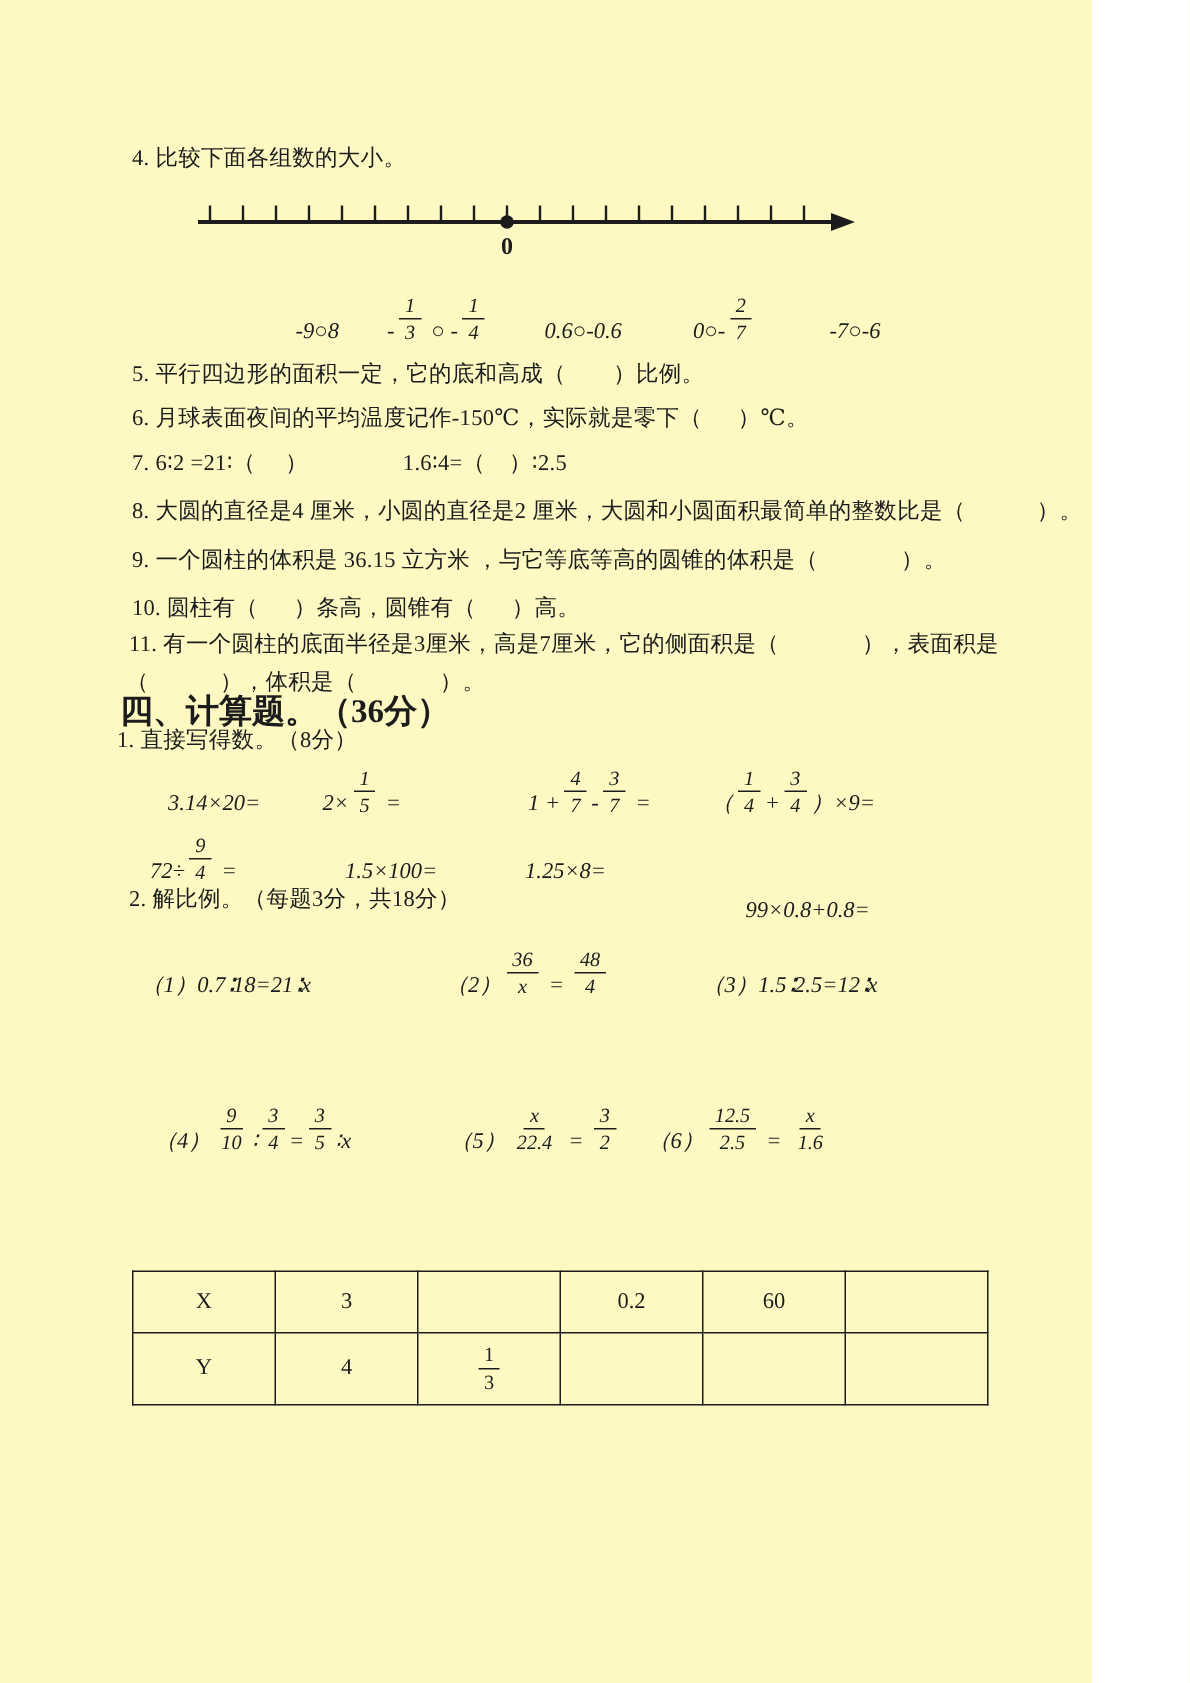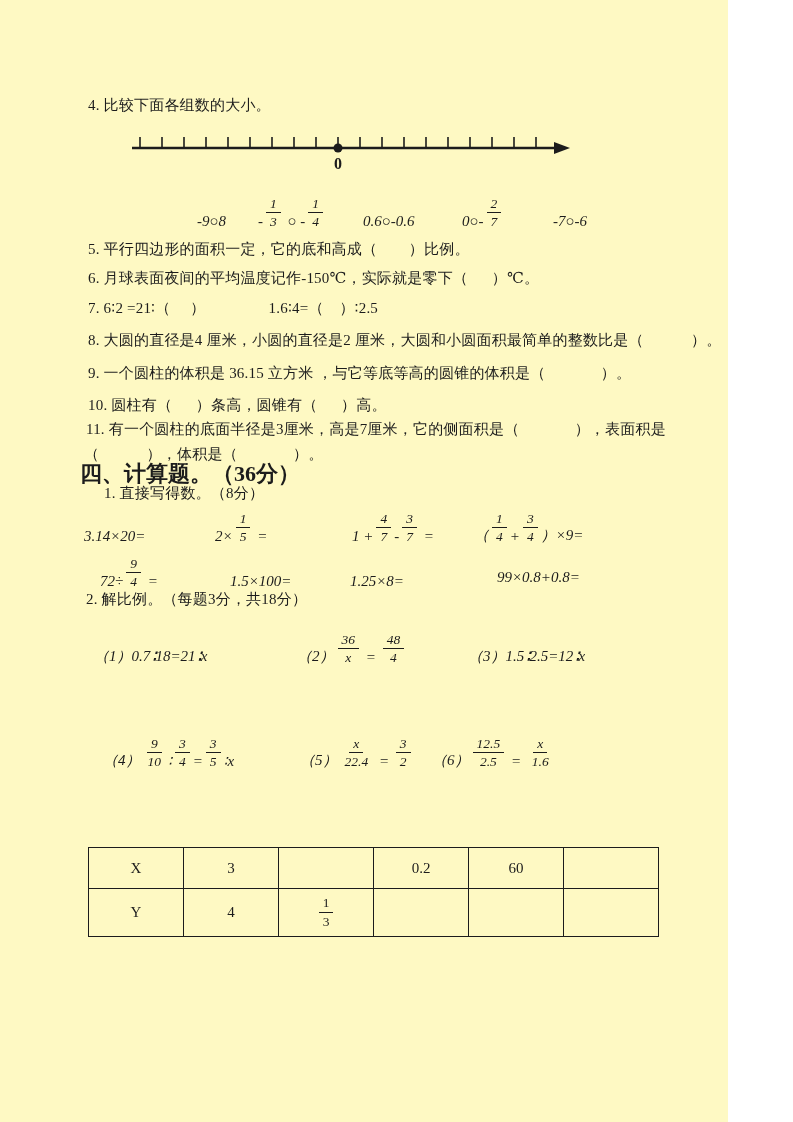--- a/index.html
+++ b/index.html
@@ -79,31 +79,31 @@
   <div class="q" style="left:88px; top:269px;">6. 月球表面夜间的平均温度记作-150℃，实际就是零下（      ）℃。</div>
   <div class="q" style="left:88px; top:299px;">7. 6∶2 =21∶（     ）                1.6∶4=（    ）∶2.5</div>
   <div class="q" style="left:88px; top:331px;">8. 大圆的直径是4 厘米，小圆的直径是2 厘米，大圆和小圆面积最简单的整数比是（            ）。</div>
   <div class="q" style="left:88px; top:364px;">9. 一个圆柱的体积是 36.15 立方米 ，与它等底等高的圆锥的体积是（              ）。</div>
   <div class="q" style="left:88px; top:396px;">10. 圆柱有（      ）条高，圆锥有（      ）高。</div>
   <div class="q" style="left:86px; top:420px;">11. 有一个圆柱的底面半径是3厘米，高是7厘米，它的侧面积是（              ），表面积是</div>
   <div class="q" style="left:84px; top:445px;">（            ），体积是（              ）。</div>
 
   <div class="section-header" style="left:80px; top:459px;">四、计算题。（36分）</div>
 
-  <div class="q" style="left:104px; top:484px;">1. 直接写得数。（8分）</div>
+  <div class="q" style="left:78px; top:484px;">1. 直接写得数。（8分）</div>
 
-  <div class="expr" style="left:84px; top:501px; height:44px;"><span class="mtxt">3.14×20=</span></div>
+  <div class="expr" style="left:112px; top:501px; height:44px;"><span class="mtxt">3.14×20=</span></div>
   <div class="expr" style="left:215px; top:501px; height:44px;"><span class="mtxt">2×</span><span class="frac"><span class="num">1</span><span class="den">5</span></span><span class="mtxt"> =</span></div>
   <div class="expr" style="left:352px; top:501px; height:44px;"><span class="mtxt">1 +</span><span class="frac"><span class="num">4</span><span class="den">7</span></span><span class="mtxt">-</span><span class="frac"><span class="num">3</span><span class="den">7</span></span><span class="mtxt"> =</span></div>
   <div class="expr" style="left:474px; top:501px; height:44px;"><span class="mtxt">（</span><span class="frac"><span class="num">1</span><span class="den">4</span></span><span class="mtxt">+</span><span class="frac"><span class="num">3</span><span class="den">4</span></span><span class="mtxt">）×9=</span></div>
 
   <div class="expr" style="left:100px; top:546px; height:44px;"><span class="mtxt">72÷</span><span class="frac"><span class="num">9</span><span class="den">4</span></span><span class="mtxt"> =</span></div>
   <div class="expr" style="left:230px; top:546px; height:44px;"><span class="mtxt">1.5×100=</span></div>
   <div class="expr" style="left:350px; top:546px; height:44px;"><span class="mtxt">1.25×8=</span></div>
-  <div class="expr" style="left:497px; top:542px; height:44px;"><span class="mtxt">99×0.8+0.8=</span></div>
+  <div class="expr" style="left:497px; top:572px; height:44px;"><span class="mtxt">99×0.8+0.8=</span></div>
 
   <div class="q" style="left:86px; top:590px;">2. 解比例。（每题3分，共18分）</div>
 
   <div class="expr" style="left:94px; top:614px; height:52px;"><span class="mtxt">（1）0.7∶18=21∶x</span></div>
   <div class="expr" style="left:297px; top:614px; height:52px;"><span class="mtxt">（2）</span><span class="frac"><span class="num">36</span><span class="den">x</span></span><span class="mtxt"> = </span><span class="frac"><span class="num">48</span><span class="den">4</span></span></div>
   <div class="expr" style="left:468px; top:614px; height:52px;"><span class="mtxt">（3）1.5∶2.5=12∶x</span></div>
 
   <div class="expr" style="left:103px; top:714px; height:56px;"><span class="mtxt">（4）</span><span class="frac"><span class="num">9</span><span class="den">10</span></span><span class="mtxt">∶</span><span class="frac"><span class="num">3</span><span class="den">4</span></span><span class="mtxt">=</span><span class="frac"><span class="num">3</span><span class="den">5</span></span><span class="mtxt">∶x</span></div>
   <div class="expr" style="left:300px; top:714px; height:56px;"><span class="mtxt">（5）</span><span class="frac"><span class="num">x</span><span class="den">22.4</span></span><span class="mtxt"> = </span><span class="frac"><span class="num">3</span><span class="den">2</span></span></div>
   <div class="expr" style="left:432px; top:714px; height:56px;"><span class="mtxt">（6）</span><span class="frac"><span class="num">12.5</span><span class="den">2.5</span></span><span class="mtxt"> = </span><span class="frac"><span class="num">x</span><span class="den">1.6</span></span></div>

